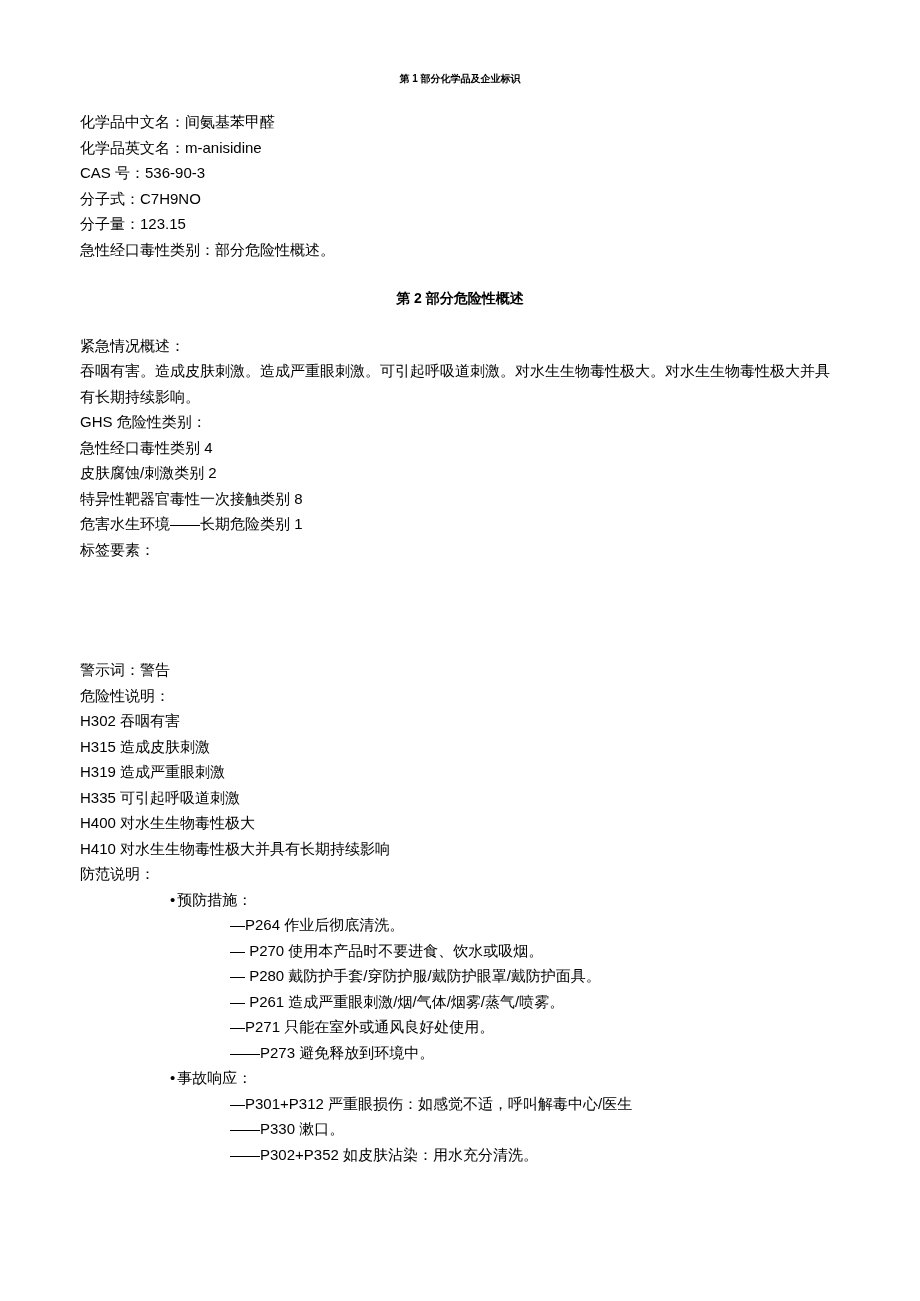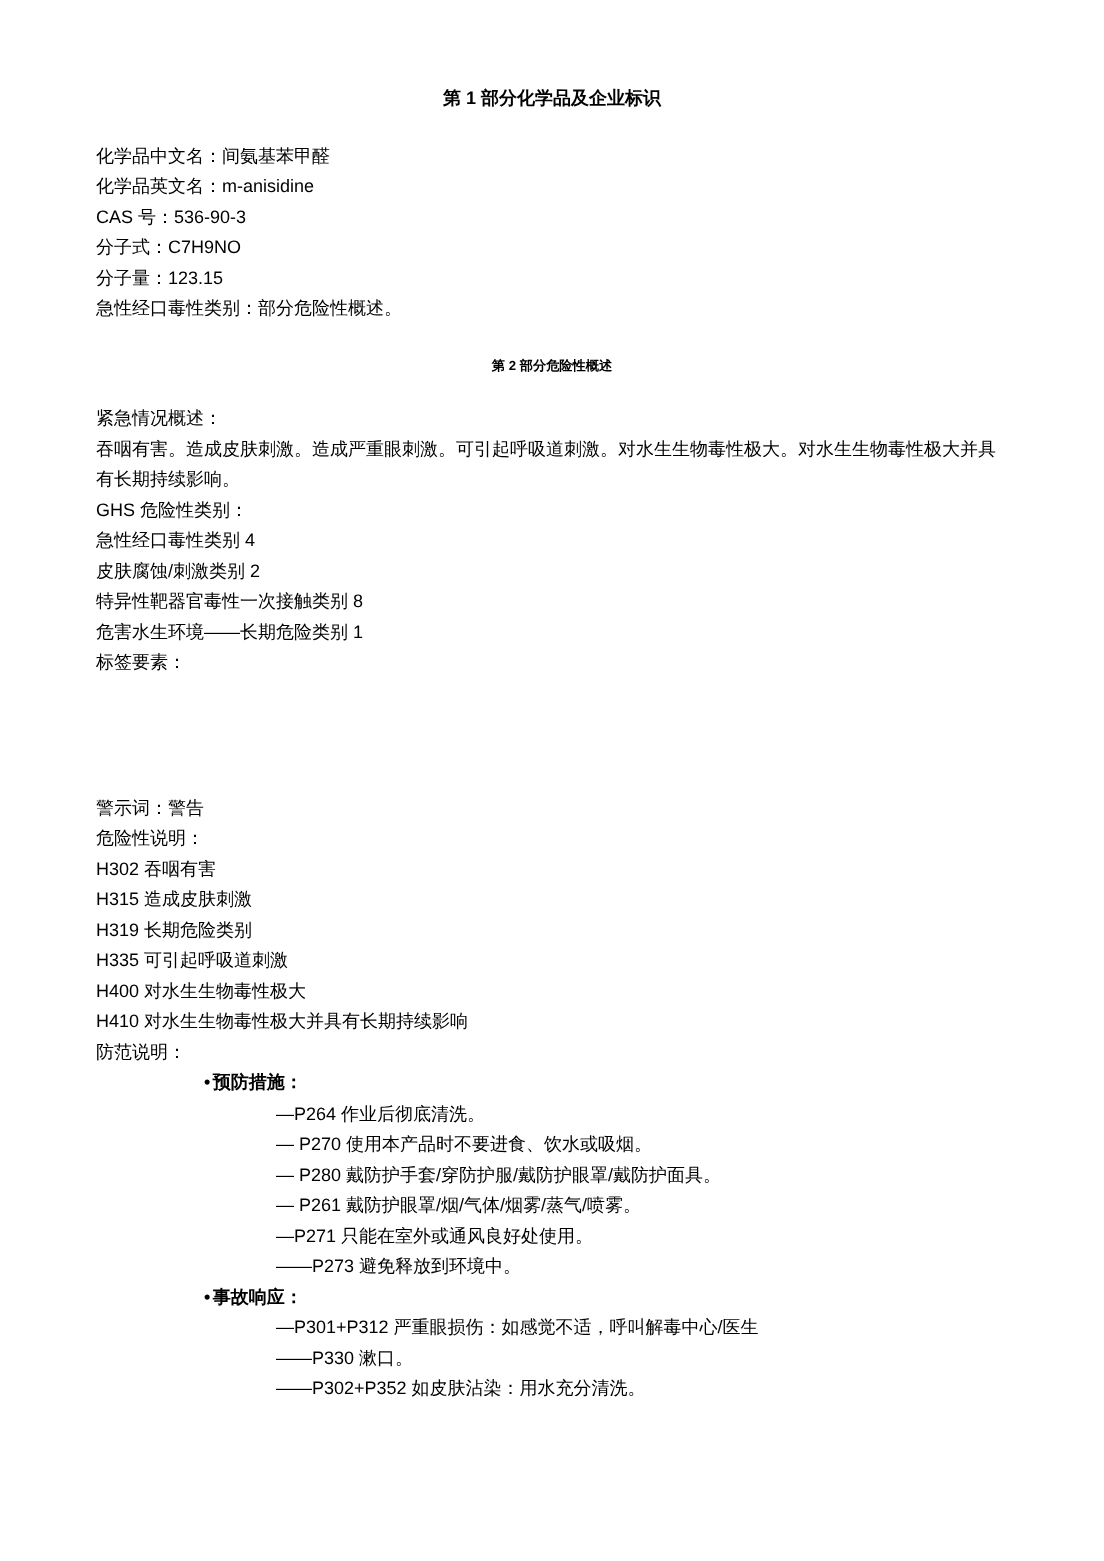--- a/index.html
+++ b/index.html
@@ -8,34 +8,33 @@
       line-height: 1.7;
       color: #000;
       background: #fff;
       margin: 0;
       padding: 70px 80px;
       width: 920px;
       box-sizing: border-box;
     }
     .section-title {
       text-align: center;
-      font-size: 15px;
+      font-size: 10px;
       margin: 0 0 22px 0;
     }
     .section-title-2 {
       text-align: center;
-      font-size: 11px;
+      font-size: 14px;
       margin: 25px 0 22px 0;
     }
     .field-line {
       margin: 0;
     }
     .indent-1 {
       padding-left: 90px;
-      font-weight: bold;
     }
     .indent-2 {
       padding-left: 150px;
     }
     .bullet::before {
       content: "•";
       margin-right: 2px;
     }
     .dash-item::before {
       content: "— ";
@@ -92,34 +91,34 @@
 <div style="height:95px"></div>
 
 <p class="field-line">
   <span>警示词：</span><span>警告</span>
 </p>
 
 <p class="field-line">危险性说明：</p>
 <div id="hazard-list">
     <p class="field-line">H302 吞咽有害</p>
     <p class="field-line">H315 造成皮肤刺激</p>
-    <p class="field-line">H319 长期危险类别</p>
+    <p class="field-line">H319 造成严重眼刺激</p>
     <p class="field-line">H335 可引起呼吸道刺激</p>
     <p class="field-line">H400 对水生生物毒性极大</p>
     <p class="field-line">H410 对水生生物毒性极大并具有长期持续影响</p>
   </div>
 
 <p class="field-line">防范说明：</p>
 
 <p class="field-line indent-1"><span class="bullet"></span><span>预防措施：</span></p>
 <div id="prevention-list">
     <p class="field-line indent-2 dash-item-tight"><span>P264 作业后彻底清洗。</span></p>
     <p class="field-line indent-2 dash-item">   <span>P270 使用本产品时不要进食、饮水或吸烟。</span></p>
     <p class="field-line indent-2 dash-item">   <span>P280 戴防护手套/穿防护服/戴防护眼罩/戴防护面具。</span></p>
-    <p class="field-line indent-2 dash-item">   <span>P261 戴防护眼罩/烟/气体/烟雾/蒸气/喷雾。</span></p>
+    <p class="field-line indent-2 dash-item">   <span>P261 造成严重眼刺激/烟/气体/烟雾/蒸气/喷雾。</span></p>
     <p class="field-line indent-2 dash-item-tight"><span>P271 只能在室外或通风良好处使用。</span></p>
     <p class="field-line indent-2 long-dash"><span>P273 避免释放到环境中。</span></p>
   </div>
 
 <p class="field-line indent-1"><span class="bullet"></span><span>事故响应：</span></p>
 <div id="response-list">
     <p class="field-line indent-2 dash-item-tight"><span>P301+P312 严重眼损伤：如感觉不适，呼叫解毒中心/医生</span></p>
     <p class="field-line indent-2 long-dash"><span>P330 漱口。</span></p>
     <p class="field-line indent-2 long-dash"><span>P302+P352 如皮肤沾染：用水充分清洗。</span></p>
   </div>

